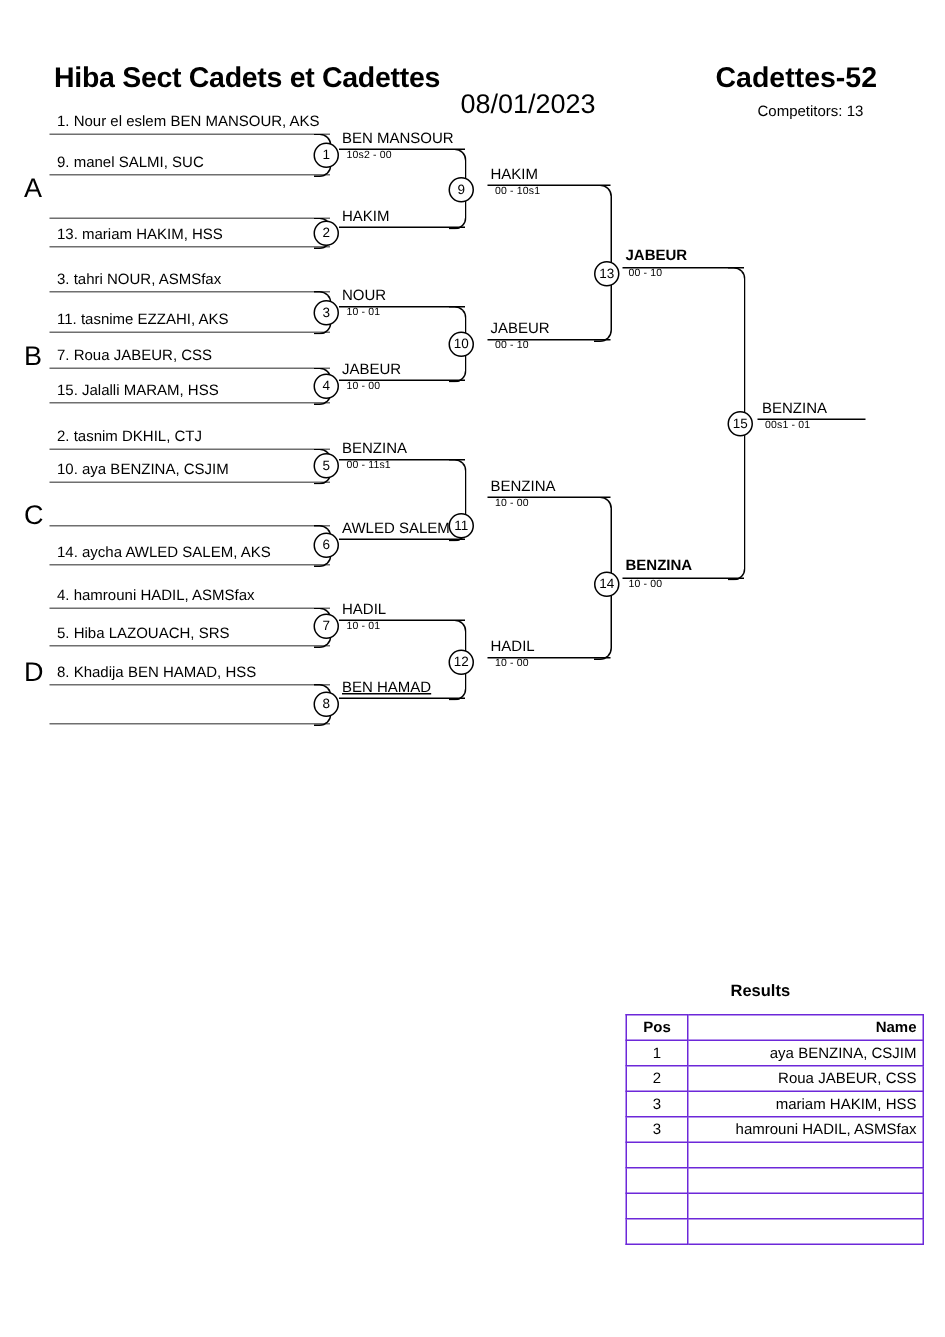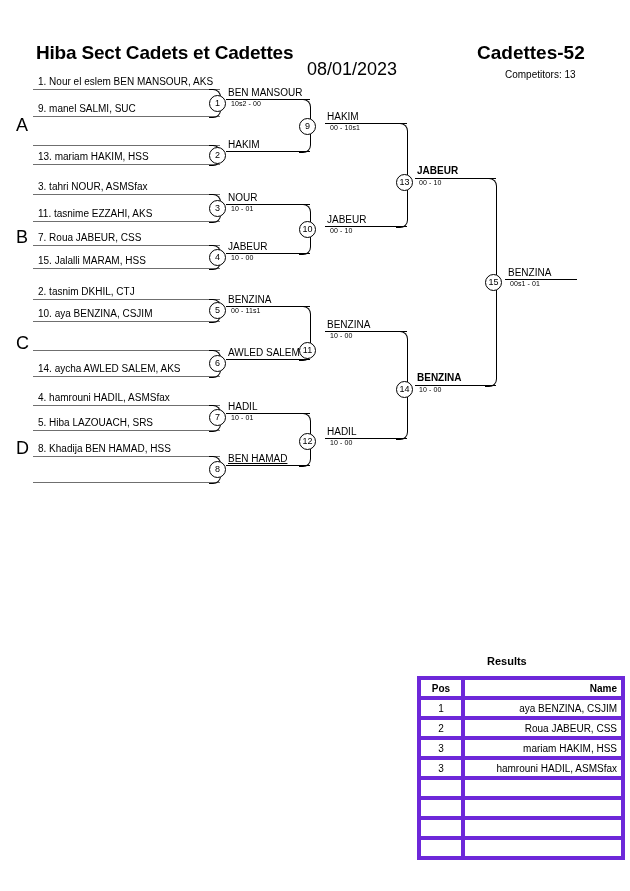--- a/index.html
+++ b/index.html
@@ -71,21 +71,21 @@
   
   #results-title{
     left:487px; top:655px; font-size:11px; font-weight:bold;
   }
   #results-table{
     left:417px; top:676px;
     border-collapse:collapse;
     font-size:10px;
   }
   #results-table td,#results-table th{
-    border:4px solid #6d28d9;
+    border:1px solid #6d28d9;
     height:16px;
     padding:0 4px;
   }
   #results-table th{font-weight:bold;text-align:center;}
   #results-table .c-pos{width:32px;text-align:center;}
   #results-table .c-name{width:148px;text-align:right;}
   #results-table thead th{background:#fff;}
 </style>
 </head>
 <body>

